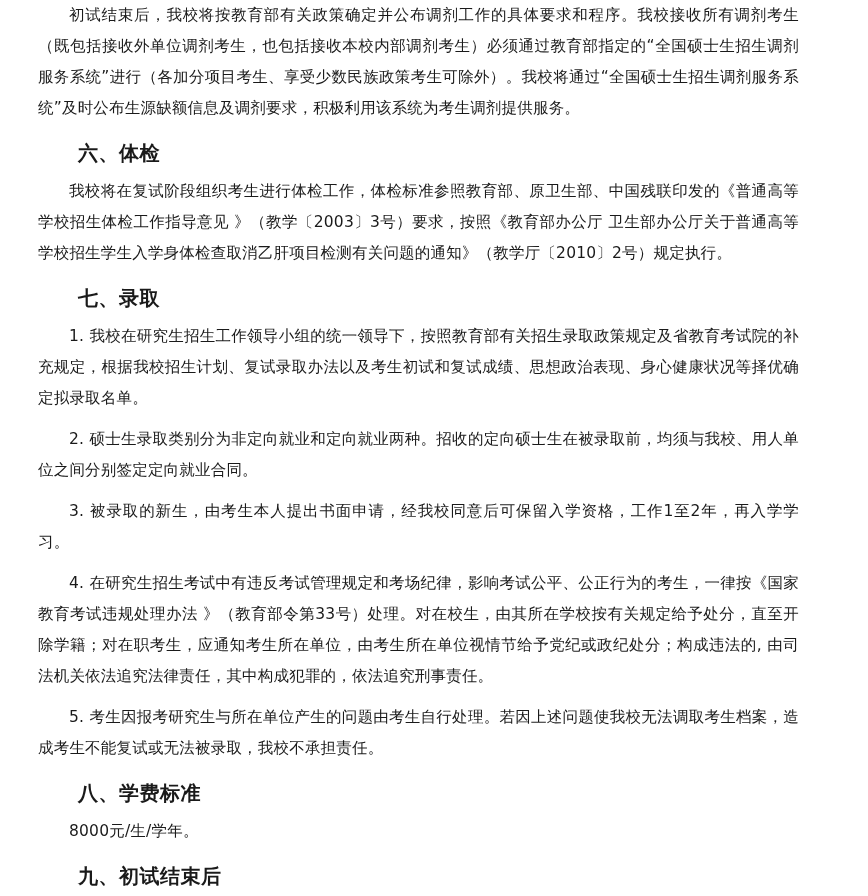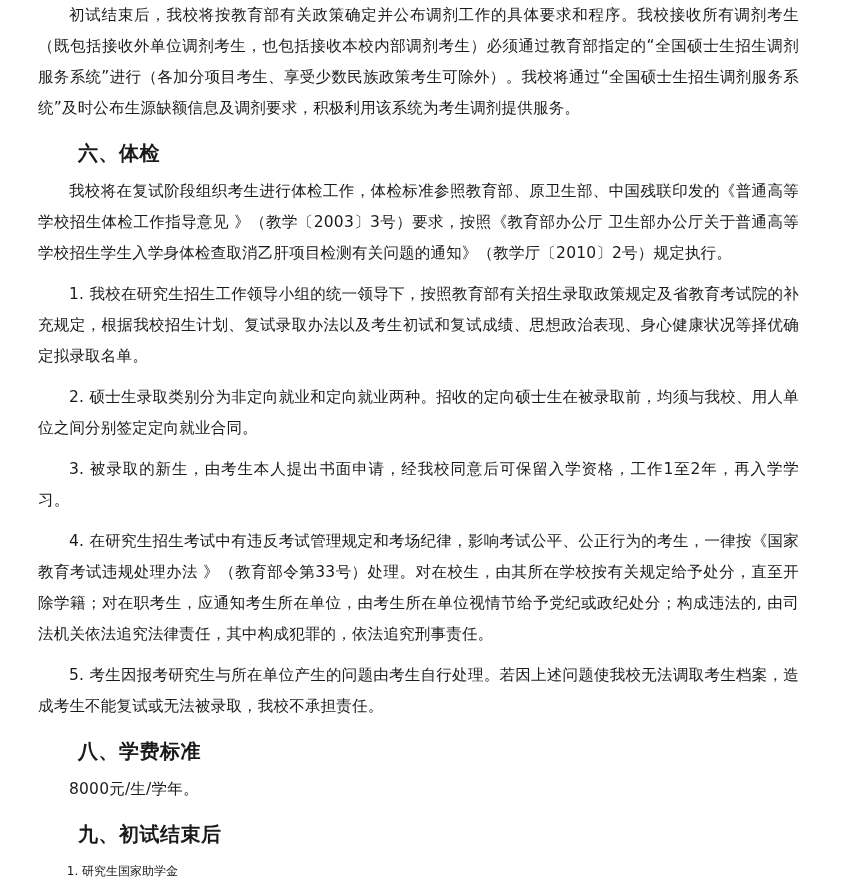--- a/index.html
+++ b/index.html
@@ -50,20 +50,21 @@
   }
 </style>
 </head>
 <body>
 
 <div class="page">
   <div id="content">
       <div class="para first-block">初试结束后，我校将按教育部有关政策确定并公布调剂工作的具体要求和程序。我校接收所有调剂考生（既包括接收外单位调剂考生，也包括接收本校内部调剂考生）必须通过教育部指定的“全国硕士生招生调剂服务系统”进行（各加分项目考生、享受少数民族政策考生可除外）。我校将通过“全国硕士生招生调剂服务系统”及时公布生源缺额信息及调剂要求，积极利用该系统为考生调剂提供服务。</div>
       <div class="heading">六、体检</div>
       <div class="para">我校将在复试阶段组织考生进行体检工作，体检标准参照教育部、原卫生部、中国残联印发的《普通高等学校招生体检工作指导意见 》（教学〔2003〕3号）要求，按照《教育部办公厅 卫生部办公厅关于普通高等学校招生学生入学身体检查取消乙肝项目检测有关问题的通知》（教学厅〔2010〕2号）规定执行。</div>
+      <div class="heading">七、录取</div>
       <div class="para">1. 我校在研究生招生工作领导小组的统一领导下，按照教育部有关招生录取政策规定及省教育考试院的补充规定，根据我校招生计划、复试录取办法以及考生初试和复试成绩、思想政治表现、身心健康状况等择优确定拟录取名单。</div>
       <div class="para">2. 硕士生录取类别分为非定向就业和定向就业两种。招收的定向硕士生在被录取前，均须与我校、用人单位之间分别签定定向就业合同。</div>
       <div class="para">3. 被录取的新生，由考生本人提出书面申请，经我校同意后可保留入学资格，工作1至2年，再入学学习。</div>
       <div class="para">4. 在研究生招生考试中有违反考试管理规定和考场纪律，影响考试公平、公正行为的考生，一律按《国家教育考试违规处理办法 》（教育部令第33号）处理。对在校生，由其所在学校按有关规定给予处分，直至开除学籍；对在职考生，应通知考生所在单位，由考生所在单位视情节给予党纪或政纪处分；构成违法的, 由司法机关依法追究法律责任，其中构成犯罪的，依法追究刑事责任。</div>
       <div class="para">5. 考生因报考研究生与所在单位产生的问题由考生自行处理。若因上述问题使我校无法调取考生档案，造成考生不能复试或无法被录取，我校不承担责任。</div>
       <div class="heading">八、学费标准</div>
       <div class="para">8000元/生/学年。</div>
       <div class="heading">九、初试结束后</div>
       <div class="subheading">1. 研究生国家助学金</div>
     </div>

